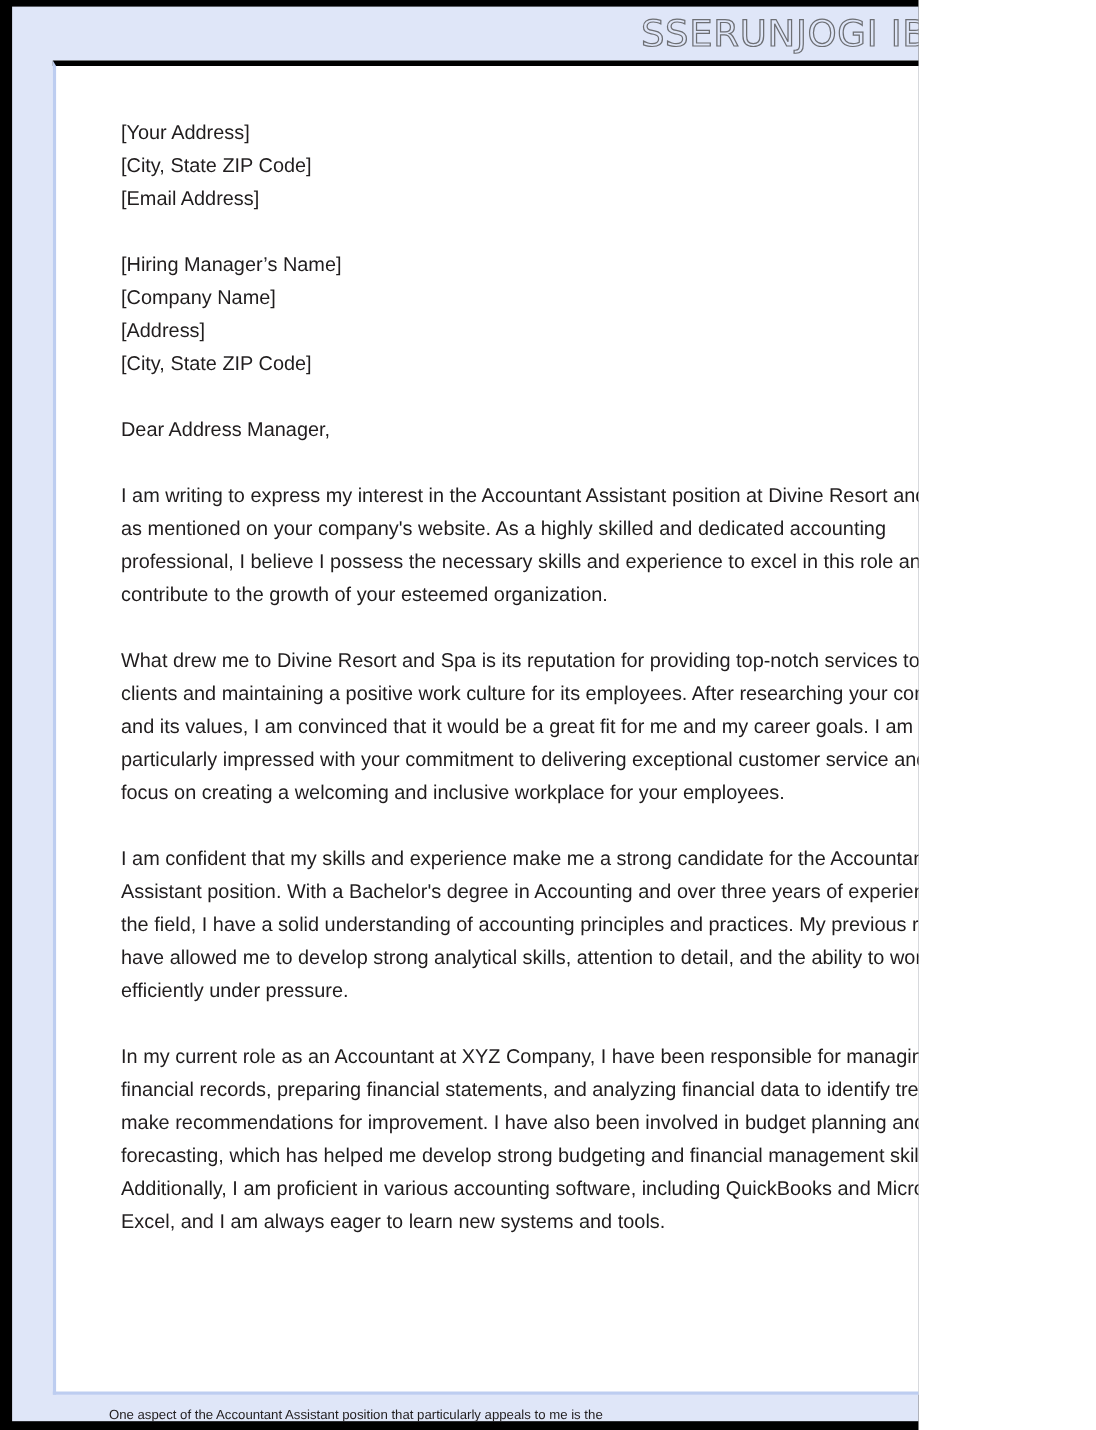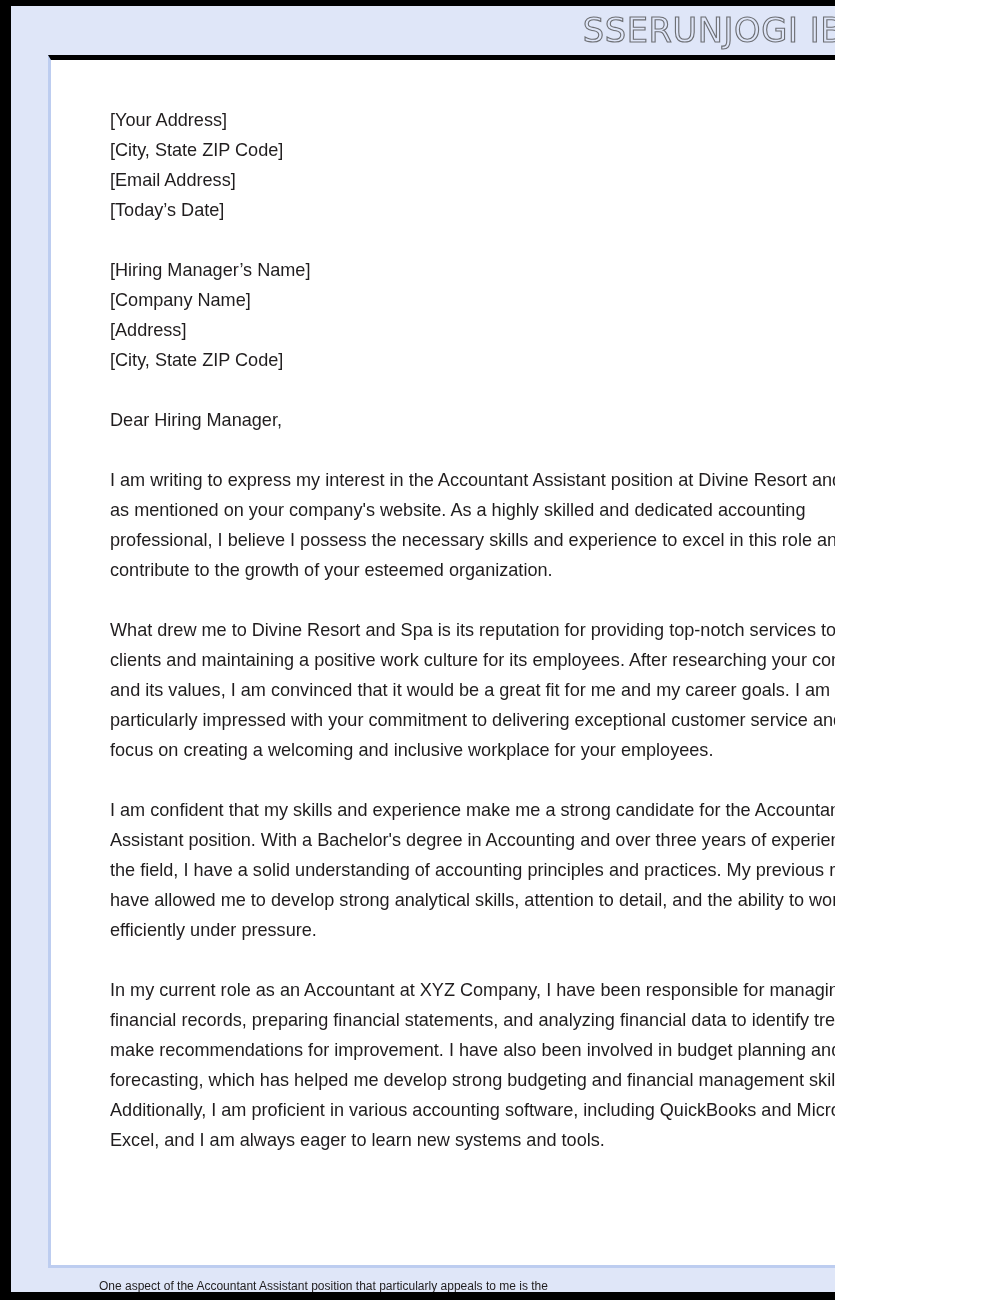--- a/index.html
+++ b/index.html
@@ -136,31 +136,30 @@
       <div id="candidate-name">SSERUNJOGI IBRAHIM</div>
     </div>
 
     <div id="letter-page">
       <div id="letter-body">
 
         <div class="addr-block">
           <span class="addr-line">[Your Address]</span>
           <span class="addr-line">[City, State ZIP Code]</span>
           <span class="addr-line">[Email Address]</span>
-          <span class="addr-line">[Today’s Date]</span>
         </div>
 
         <div class="addr-block">
           <span class="addr-line">[Hiring Manager’s Name]</span>
           <span class="addr-line">[Company Name]</span>
           <span class="addr-line">[Address]</span>
           <span class="addr-line">[City, State ZIP Code]</span>
         </div>
 
-        <p class="salutation">Dear Hiring Manager,</p>
+        <p class="salutation">Dear Address Manager,</p>
 
         <p class="letter-para">I am writing to express my interest in the Accountant Assistant position at Divine Resort and Spa, as mentioned on your company's website. As a highly skilled and dedicated accounting professional, I believe I possess the necessary skills and experience to excel in this role and contribute to the growth of your esteemed organization.</p>
         <p class="letter-para">What drew me to Divine Resort and Spa is its reputation for providing top-notch services to its clients and maintaining a positive work culture for its employees. After researching your company and its values, I am convinced that it would be a great fit for me and my career goals. I am particularly impressed with your commitment to delivering exceptional customer service and your focus on creating a welcoming and inclusive workplace for your employees.</p>
         <p class="letter-para">I am confident that my skills and experience make me a strong candidate for the Accountant Assistant position. With a Bachelor's degree in Accounting and over three years of experience in the field, I have a solid understanding of accounting principles and practices. My previous roles have allowed me to develop strong analytical skills, attention to detail, and the ability to work efficiently under pressure.</p>
         <p class="letter-para">In my current role as an Accountant at XYZ Company, I have been responsible for managing the financial records, preparing financial statements, and analyzing financial data to identify trends and make recommendations for improvement. I have also been involved in budget planning and forecasting, which has helped me develop strong budgeting and financial management skills. Additionally, I am proficient in various accounting software, including QuickBooks and Microsoft Excel, and I am always eager to learn new systems and tools.</p>
       </div>
 
       <div id="watermark">Assistant.com</div>
     </div>
 

